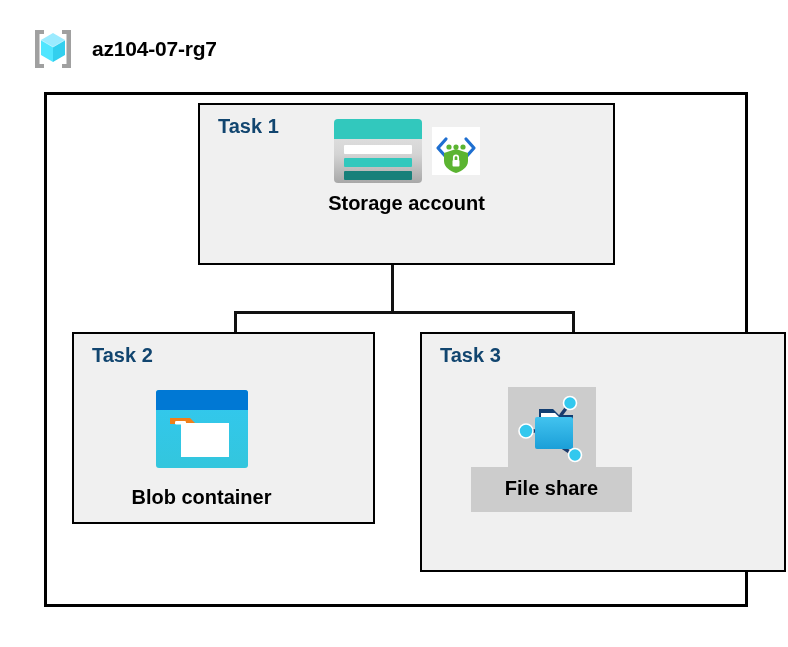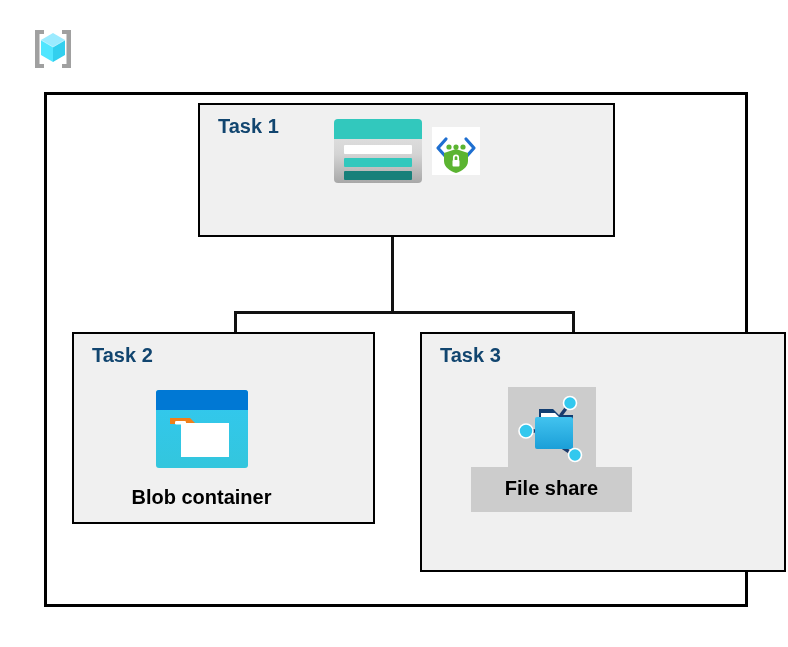--- a/index.html
+++ b/index.html
@@ -53,21 +53,21 @@
     box-sizing: border-box;
   }
 
   
   .task-box {
     position: absolute;
     background: #f0f0f0;
     border: 2px solid #000000;
     box-sizing: border-box;
   }
-  #task1-box { left: 198px; top: 103px; width: 417px; height: 134px; }
+  #task1-box { left: 198px; top: 103px; width: 417px; height: 162px; }
   #task2-box { left: 72px;  top: 332px; width: 303px; height: 192px; }
   #task3-box { left: 420px; top: 332px; width: 366px; height: 240px; }
 
   .task-label {
     position: absolute;
     left: 18px;
     top: 10px;
     font-size: 20px;
     font-weight: bold;
     color: #11456f;
@@ -143,20 +143,21 @@
     <path d="M32 4 L41 4 L41 42 L32 42 L32 38 L36.5 38 L36.5 8 L32 8 Z" fill="#a0a0a0"></path>
 
     <path d="M23 7 L35 14 L23 21 L11 14 Z" fill="#9cebff"></path>
 
     <path d="M11 14 L23 21 L23 36 L11 29 Z" fill="#50e6ff"></path>
 
     <path d="M35 14 L35 29 L23 36 L23 21 Z" fill="#32cfee"></path>
 
     <path d="M11 14 L23 21 L35 14" fill="none" stroke="#bdf2ff" stroke-width="0.8"></path>
   </svg>
+  <div id="rg-title">az104-07-rg7</div>
 </div>
 
 <div id="rg-container"></div>
 
 <div class="conn" id="conn-stem"></div>
 <div class="conn" id="conn-bus"></div>
 <div class="conn" id="conn-left"></div>
 <div class="conn" id="conn-right"></div>
 
 <div class="task-box" id="task1-box">
@@ -195,20 +196,21 @@
       <circle cx="17" cy="20" r="2.6" fill="#5bb431"></circle>
       <circle cx="24" cy="20" r="2.6" fill="#5bb431"></circle>
       <circle cx="31" cy="20" r="2.6" fill="#5bb431"></circle>
 
       <path d="M24 22 L36 26 V34 C36 40 30 44 24 46 C18 44 12 40 12 34 V26 Z" fill="#5bb431"></path>
 
       <rect x="20.5" y="33" width="7" height="6.5" rx="1" fill="#ffffff"></rect>
       <path d="M21.8 33 V30.6 A2.2 2.2 0 0 1 26.2 30.6 V33" fill="none" stroke="#ffffff" stroke-width="1.7"></path>
     </svg>
   </div>
+  <div class="node-caption">Storage account</div>
 </div>
 
 <div class="task-box" id="task2-box">
   <div class="task-label">Task 2</div>
 </div>
 
 <div class="node" id="node-blob">
   <svg id="blob-icon" viewBox="0 0 92 78">
     <defs>
       <linearGradient id="blobBodyGrad" x1="0" y1="0" x2="0" y2="1">

